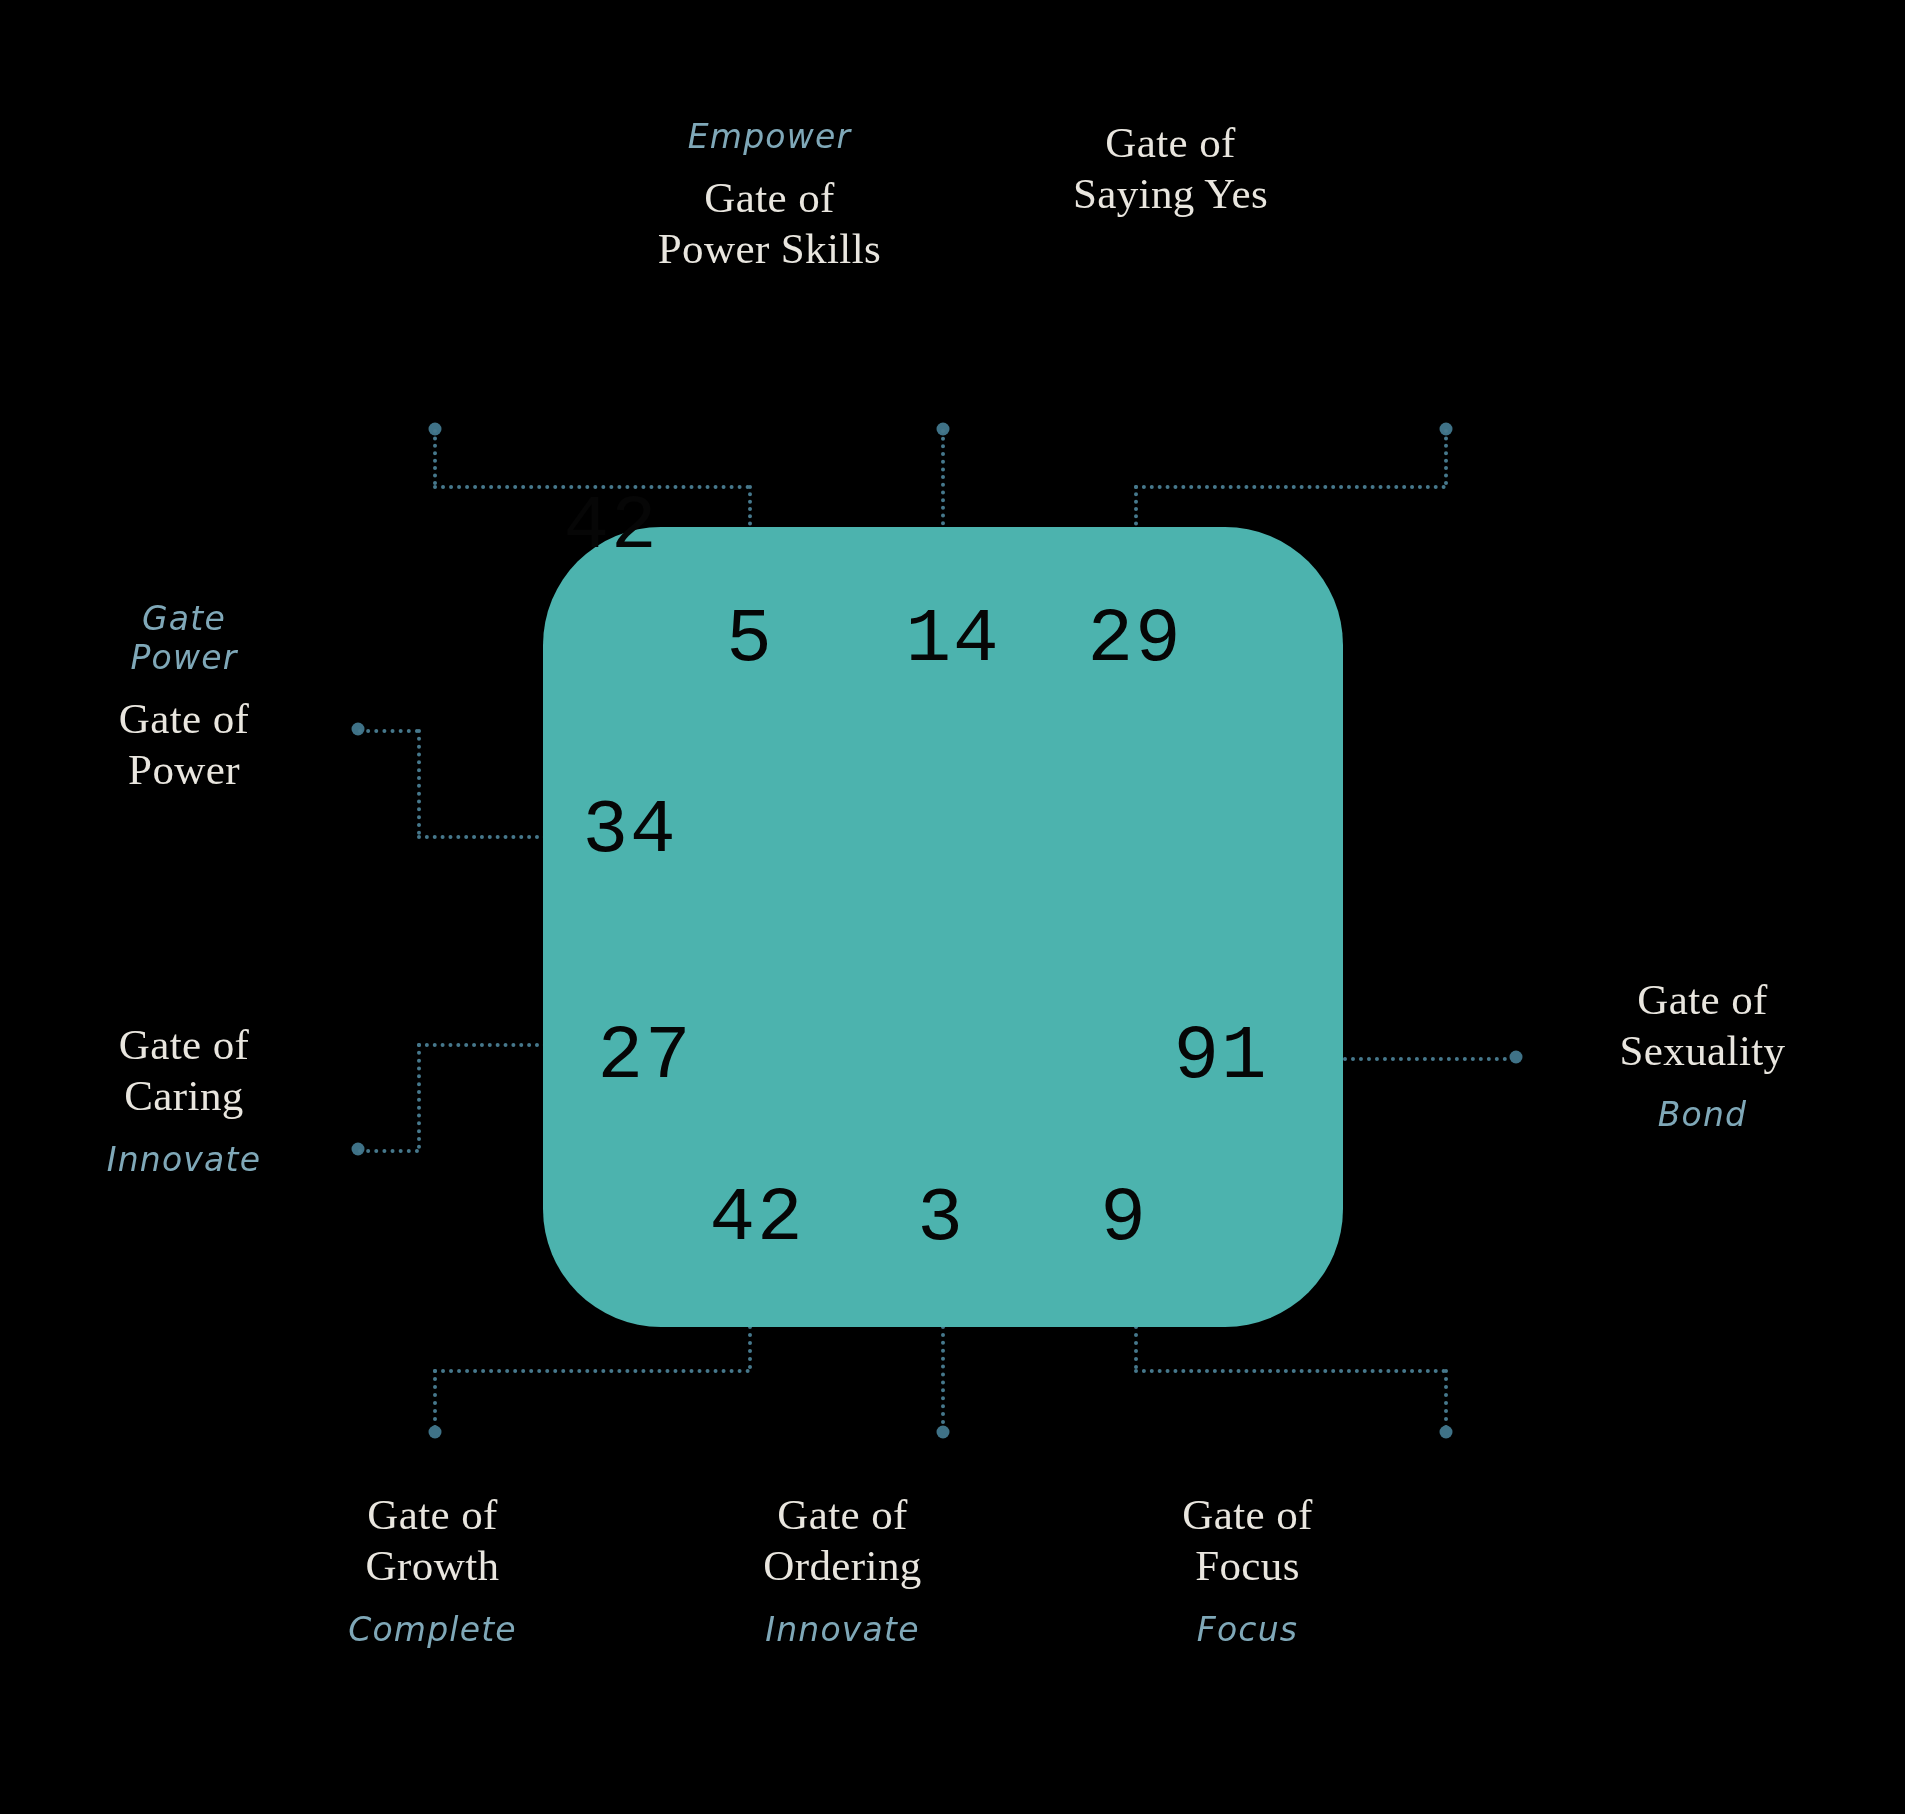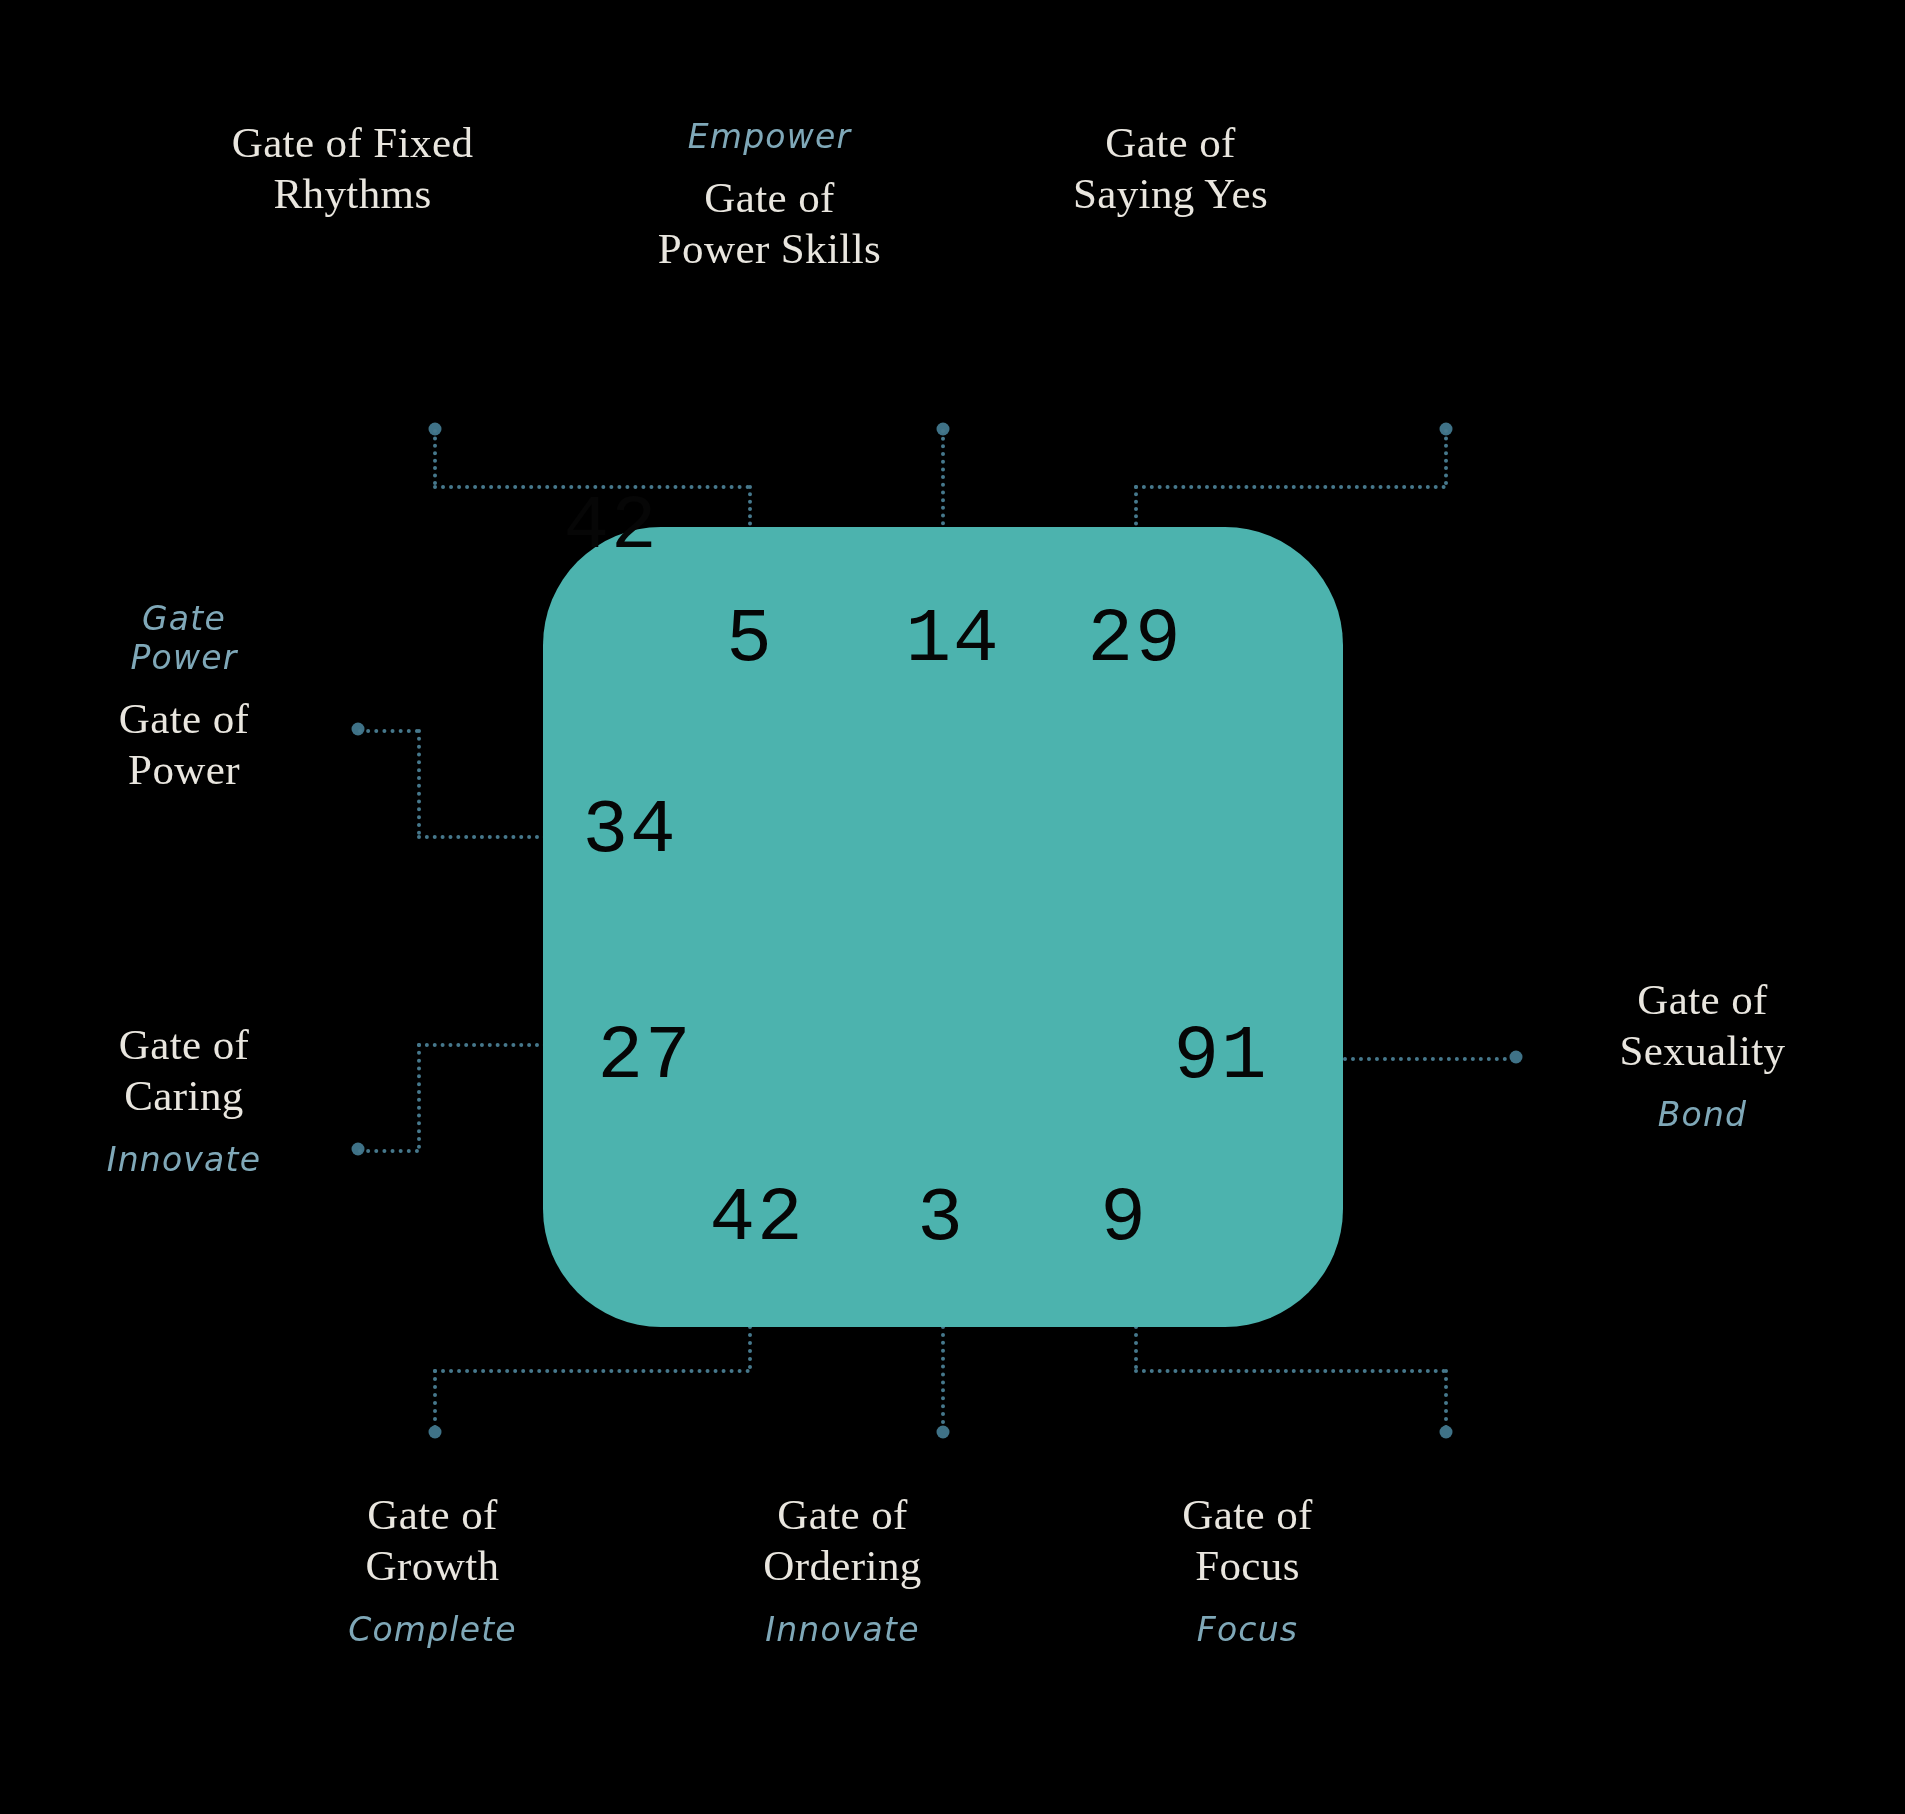--- a/index.html
+++ b/index.html
@@ -84,22 +84,20 @@
     background: #3F7287;
     transform: translate(-50%, -50%);
   }
 </style>
 </head>
 <body>
 
 <div id="stage" style="background: rgb(0, 0, 0);">
 
   <div class="label-block" style="left: 160px; top: 118px; width: 385px;">
-    <div class="gate-name">Gate of Fixed
-Rhythms</div>
   </div>
 
   <div class="label-block" style="left: 577px; top: 118px; width: 385px;">
     <div class="keyword kw-top">Empower</div>
     <div class="gate-name">Gate of
 Power Skills</div>
   </div>
 
   <div class="label-block" style="left: 978px; top: 118px; width: 385px;">
     <div class="gate-name">Gate of

